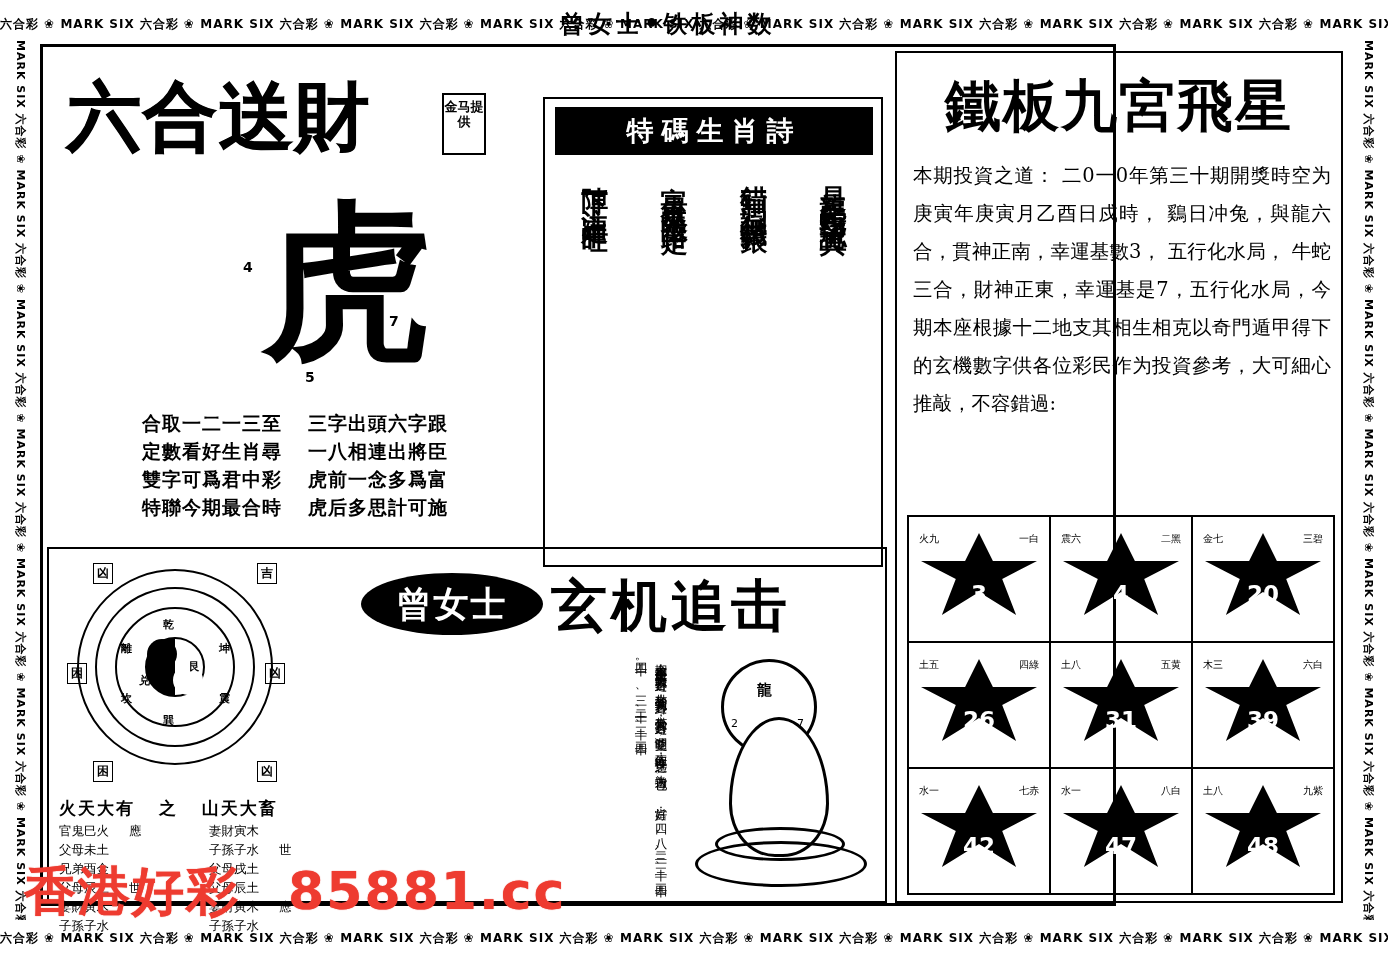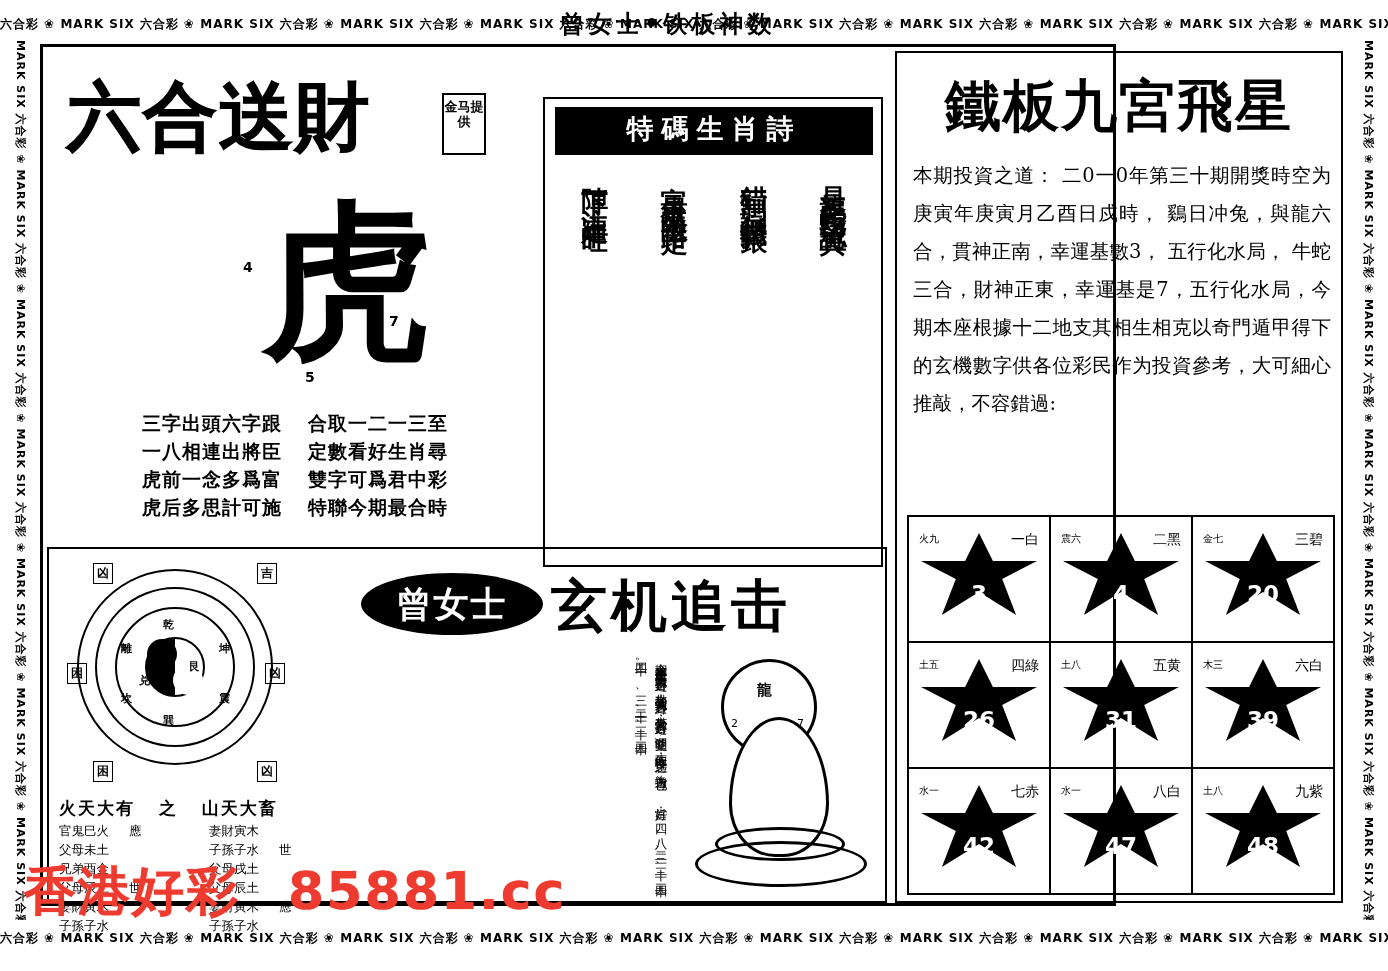--- a/index.html
+++ b/index.html
@@ -92,21 +92,21 @@
 
   
   .poem-panel {
     position:absolute; left:500px; top:50px; width:340px; height:470px;
     border:2px solid #000;
   }
   .poem-head {
     position:absolute; left:10px; top:8px; width:318px; height:48px;
     background:#000; color:#fff; text-align:center; line-height:48px;
     font-size:27px; letter-spacing:8px; font-weight:bold;
-    font-family:Liberation Mono, monospace;
+    font-family:Liberation Serif, serif;
   }
   .poem-body {
     position:absolute; left:10px; top:66px; width:318px; height:390px;
     display:flex; flex-direction:row-reverse; justify-content:space-around;
   }
   .poem-col {
     writing-mode:vertical-rl; text-orientation:upright;
     font-size:27px; line-height:34px; letter-spacing:7px;
     font-family:"DejaVu Serif", serif; font-weight:bold;
   }
@@ -139,21 +139,21 @@
     transform:translate(-50%,-50%);
     background:#000;
     clip-path: polygon(50% 0%, 62% 34%, 100% 34%, 70% 56%, 82% 100%, 50% 72%, 18% 100%, 30% 56%, 0% 34%, 38% 34%);
   }
   .star-num {
     position:absolute; left:0; top:52%; width:100%; text-align:center;
     color:#fff; font-size:23px; font-weight:bold; z-index:3;
     font-family:"DejaVu Sans", sans-serif;
   }
   .cell-tl { position:absolute; left:10px; top:16px; font-size:10px; line-height:12px; z-index:4;}
-  .cell-tr { position:absolute; right:10px; top:16px; font-size:14px; line-height:12px; z-index:4; text-align:right;}
+  .cell-tr { position:absolute; right:10px; top:16px; font-size:10px; line-height:12px; z-index:4; text-align:right;}
 
   
   .bottom-panel {
     position:absolute; left:4px; top:500px; width:840px; height:356px;
     border:2px solid #000;
   }
   .bagua {
     position:absolute; left:18px; top:14px; width:220px; height:220px;
   }
   .ring {
@@ -277,28 +277,28 @@
       <div class="brush-title">六合送財</div>
       <div class="stamp">
         <div>金马提供</div>
       </div>
       <div class="big-tiger">虎</div>
       <div class="num-mark nm4">4</div>
       <div class="num-mark nm7">7</div>
       <div class="num-mark nm5">5</div>
 
       <div class="couplets">
+        <div class="couplet-col" style="white-space:pre-line">合取一二一三至
+定數看好生肖尋
+雙字可爲君中彩
+特聯今期最合時</div>
         <div class="couplet-col" style="white-space:pre-line">三字出頭六字跟
 一八相連出將臣
 虎前一念多爲富
 虎后多思計可施</div>
-        <div class="couplet-col" style="white-space:pre-line">合取一二一三至
-定數看好生肖尋
-雙字可爲君中彩
-特聯今期最合時</div>
       </div>
     </div>
 
     <div class="poem-panel">
       <div class="poem-head">特碼生肖詩</div>
       <div class="poem-body">
         <div class="poem-col">是龍是蛇辯認真</div>
         <div class="poem-col">錯制一詞無錢銀</div>
         <div class="poem-col">富貴從來險路走</div>
         <div class="poem-col">陣下一注定中旺</div>

